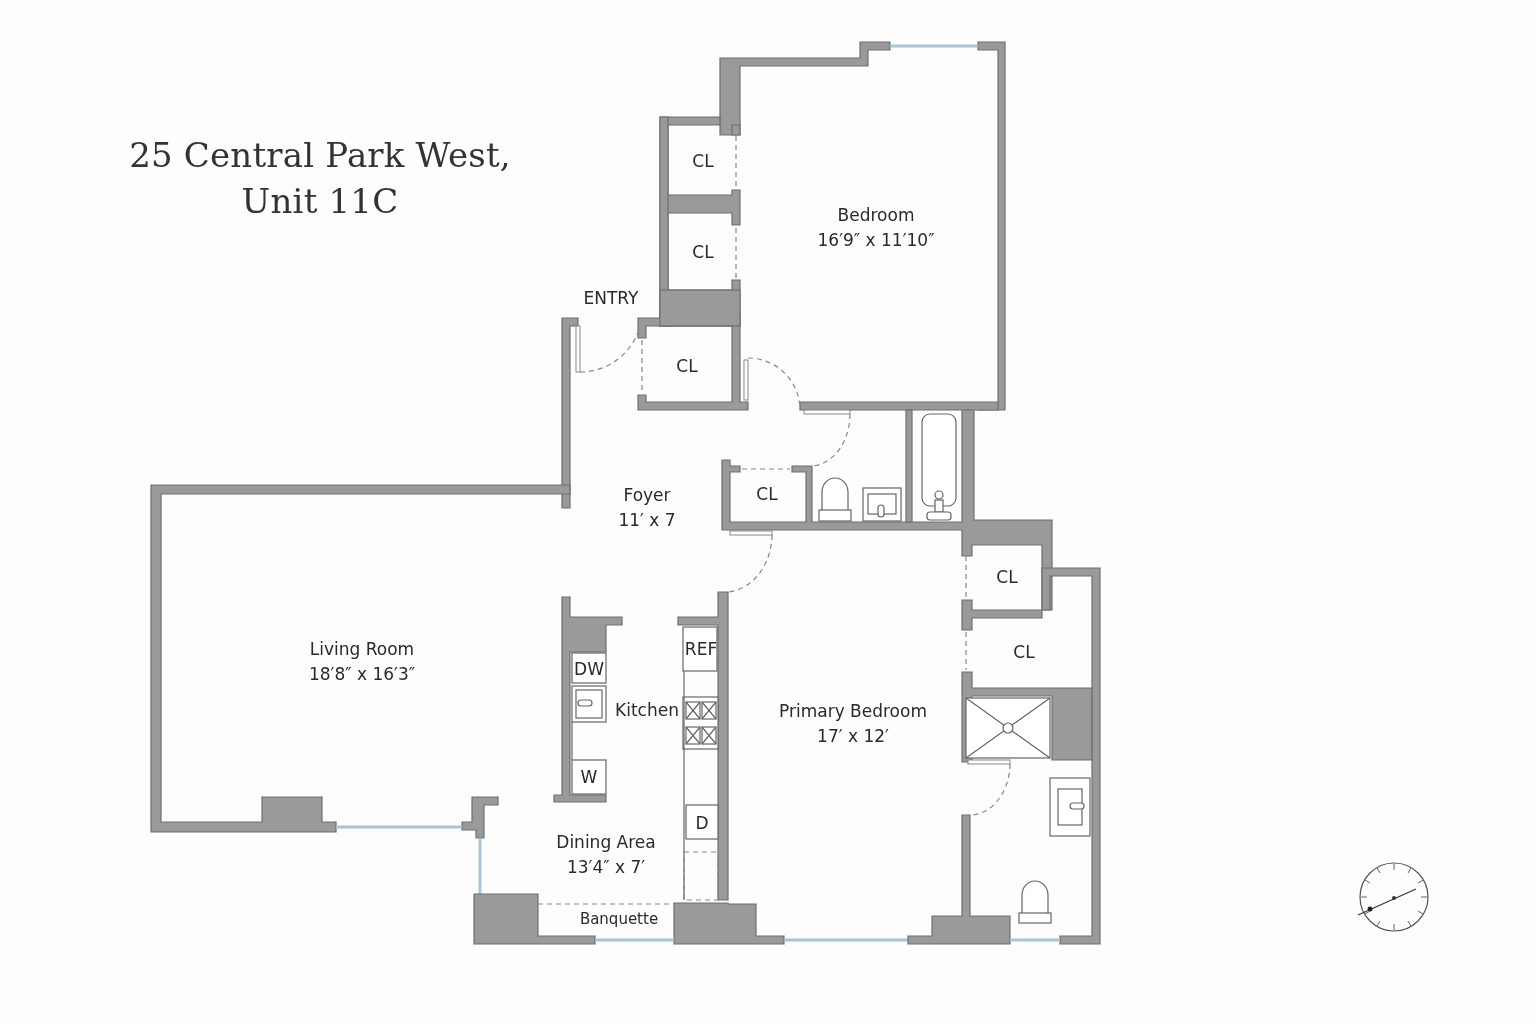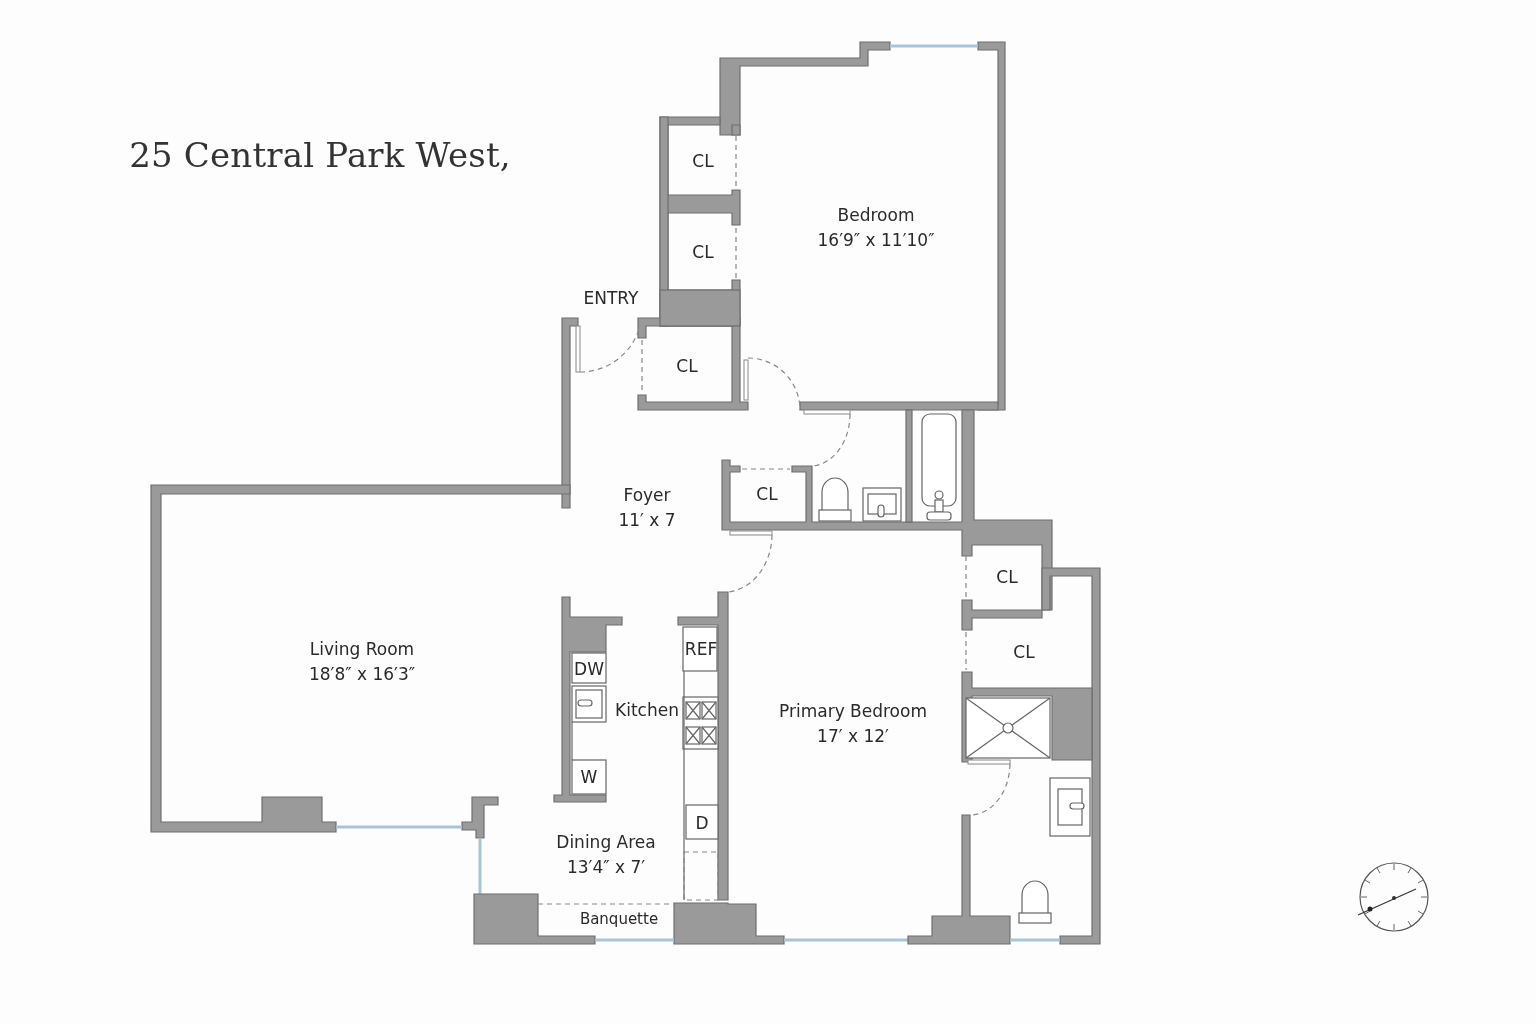--- a/index.html
+++ b/index.html
@@ -14,20 +14,21 @@
   .win { stroke: #a9c4d6; stroke-width: 3; }
   .door { fill: #fff; stroke: #888; stroke-width: 1; }
   .lbl { font-family: "DejaVu Sans", "Liberation Sans", sans-serif; fill: #2a2a2a; font-size: 17px; text-anchor: middle; }
   .lbl-sm { font-family: "DejaVu Sans", "Liberation Sans", sans-serif; fill: #2a2a2a; font-size: 15px; text-anchor: middle; }
 </style>
 </head>
 <body>
 
 <div class="title">
   <div>25 Central Park West,</div>
+  <div>Unit 11C</div>
 </div>
 
 <svg class="plan" width="1536" height="1024" viewBox="0 0 1536 1024">
 
   <g>
 
     <path class="wall" d="M720,58 L860,58 L860,42 L890,42 L890,50 L868,50 L868,66 L740,66 L740,135 L720,135 Z"></path>
     <path class="wall" d="M978,42 L1005,42 L1005,410 L978,410 L978,405 L998,405 L998,50 L978,50 Z"></path>
 
     <path class="wall" d="M800,402 L998,402 L998,410 L800,410 Z"></path>

